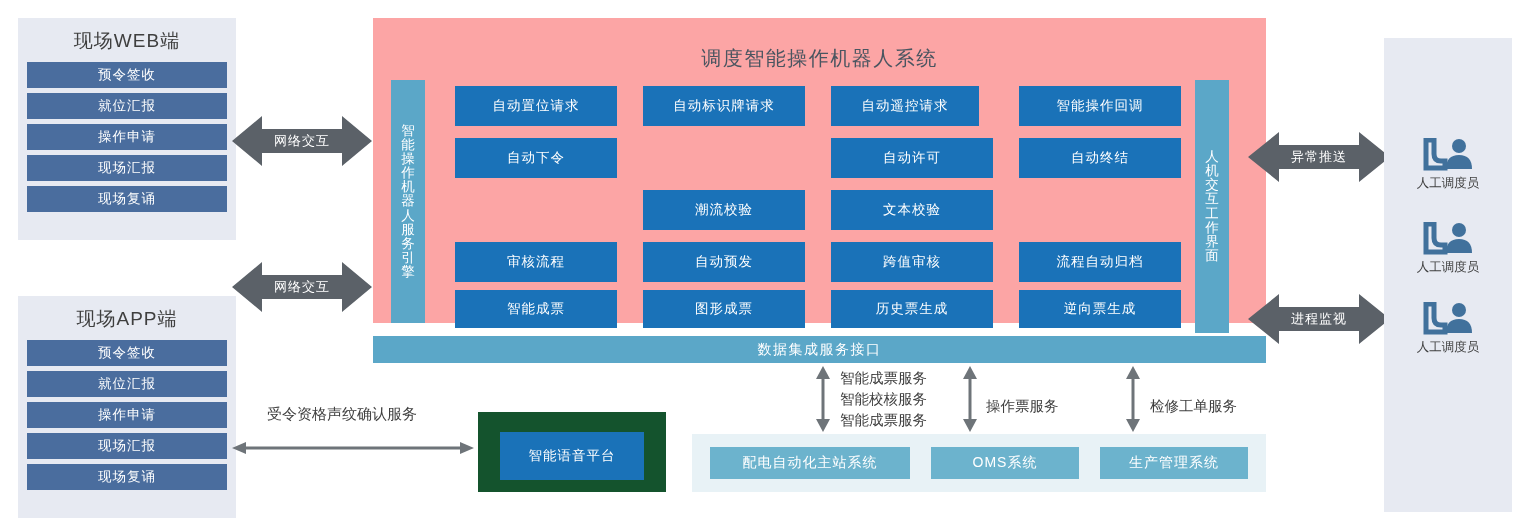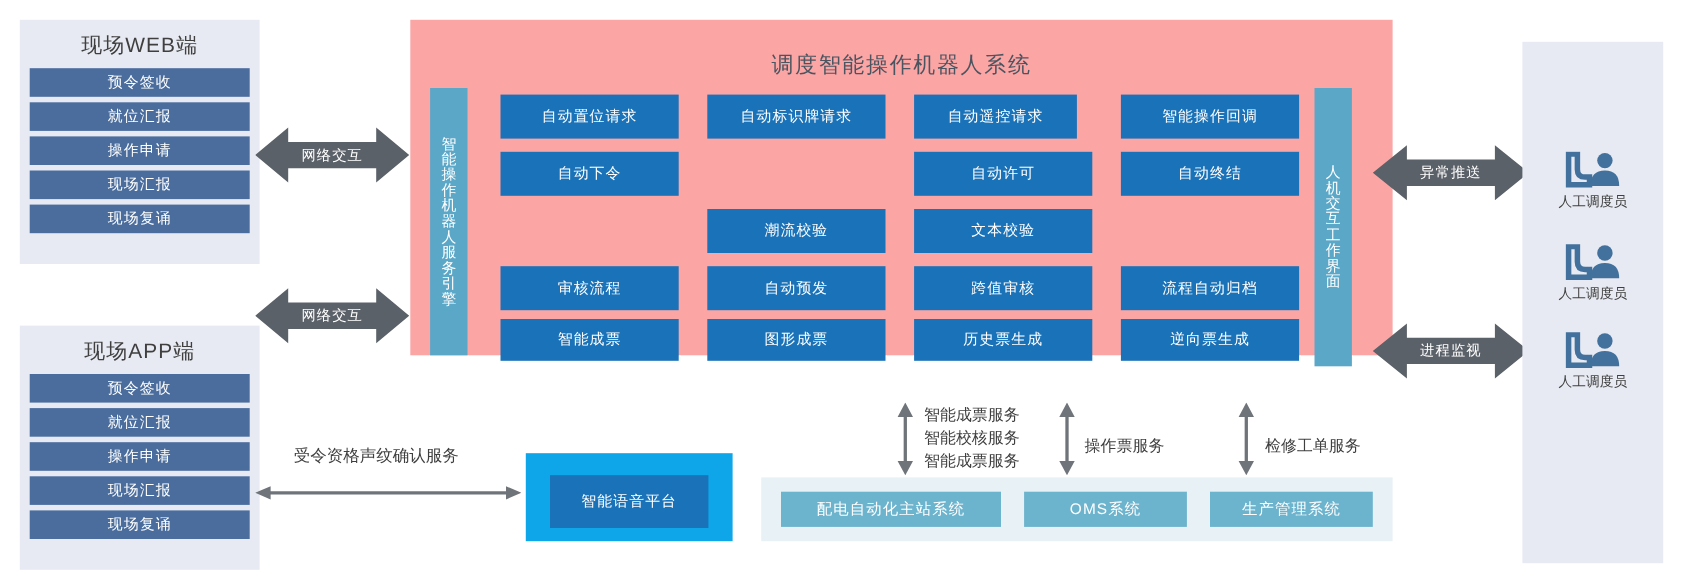--- a/index.html
+++ b/index.html
@@ -95,21 +95,21 @@
 
   
   #data-bar{
     background:#5ba7c8;
     color:#ffffff;
     font-size:14px;
     letter-spacing:1.5px;
   }
 
   
-  #voice-panel{background:#0ea5e9;}
+  #voice-panel{background:#14532d;}
   #voice-box{
     background:#1a72b8;
     color:#ffffff;
     font-size:13.5px;
     letter-spacing:1px;
   }
 
   
   #systems-panel{background:#e8f2f6;}
   .sys-box{
@@ -239,20 +239,21 @@
     <div class="abs fn-box ctr" style="left:270px;top:224px;width:162px;height:40px;">自动预发</div>
     <div class="abs fn-box ctr" style="left:458px;top:224px;width:162px;height:40px;">跨值审核</div>
     <div class="abs fn-box ctr" style="left:646px;top:224px;width:162px;height:40px;">流程自动归档</div>
 
     <div class="abs fn-box ctr" style="left:82px;top:272px;width:162px;height:38px;">智能成票</div>
     <div class="abs fn-box ctr" style="left:270px;top:272px;width:162px;height:38px;">图形成票</div>
     <div class="abs fn-box ctr" style="left:458px;top:272px;width:162px;height:38px;">历史票生成</div>
     <div class="abs fn-box ctr" style="left:646px;top:272px;width:162px;height:38px;">逆向票生成</div>
   </div>
 
+  <div class="abs ctr" id="data-bar" style="left:373px;top:336px;width:893px;height:27px;">数据集成服务接口</div>
 
   <div class="abs" id="voice-panel" style="left:478px;top:412px;width:188px;height:80px;">
     <div class="abs ctr" id="voice-box" style="left:22px;top:20px;width:144px;height:48px;">智能语音平台</div>
   </div>
 
   <div class="abs line-arrow" style="left:232px;top:440px;width:242px;height:16px;">
     <svg width="242" height="16" viewBox="0 0 242 16">
       <line x1="10" y1="8" x2="232" y2="8" stroke="#6e7479" stroke-width="3"></line>
       <polygon points="0,8 14,2 14,14" fill="#6e7479"></polygon>
       <polygon points="242,8 228,2 228,14" fill="#6e7479"></polygon>

